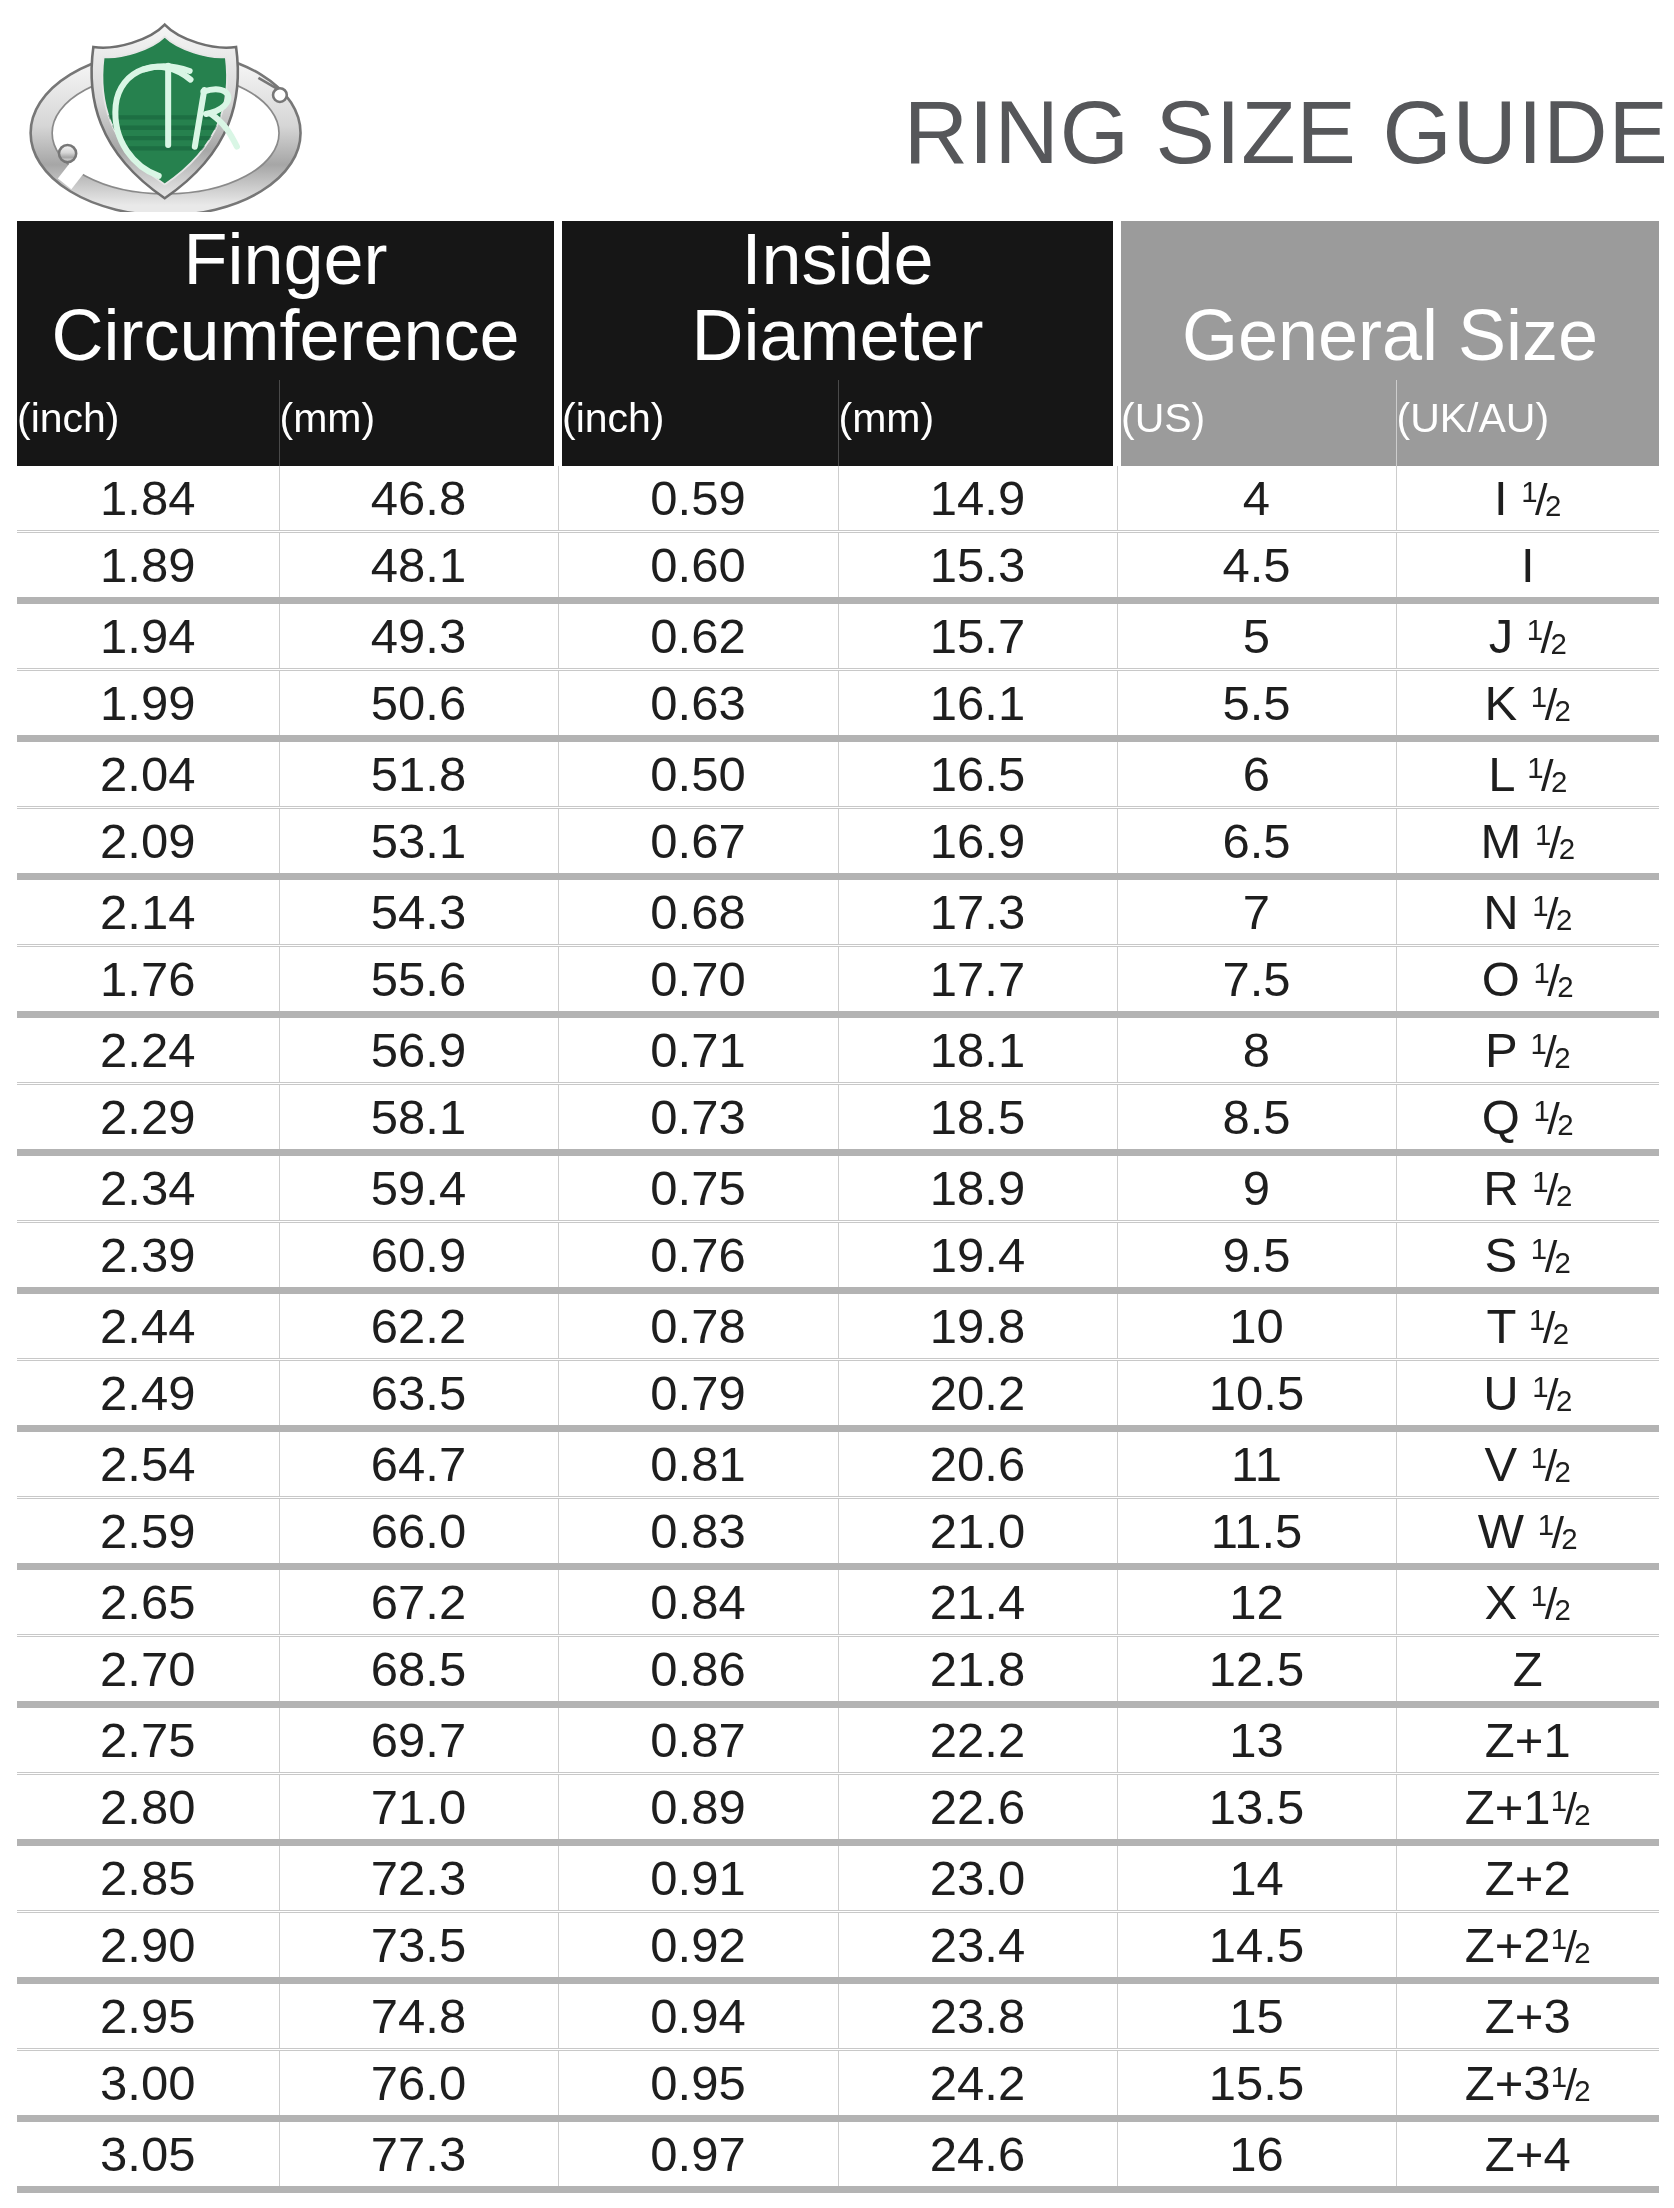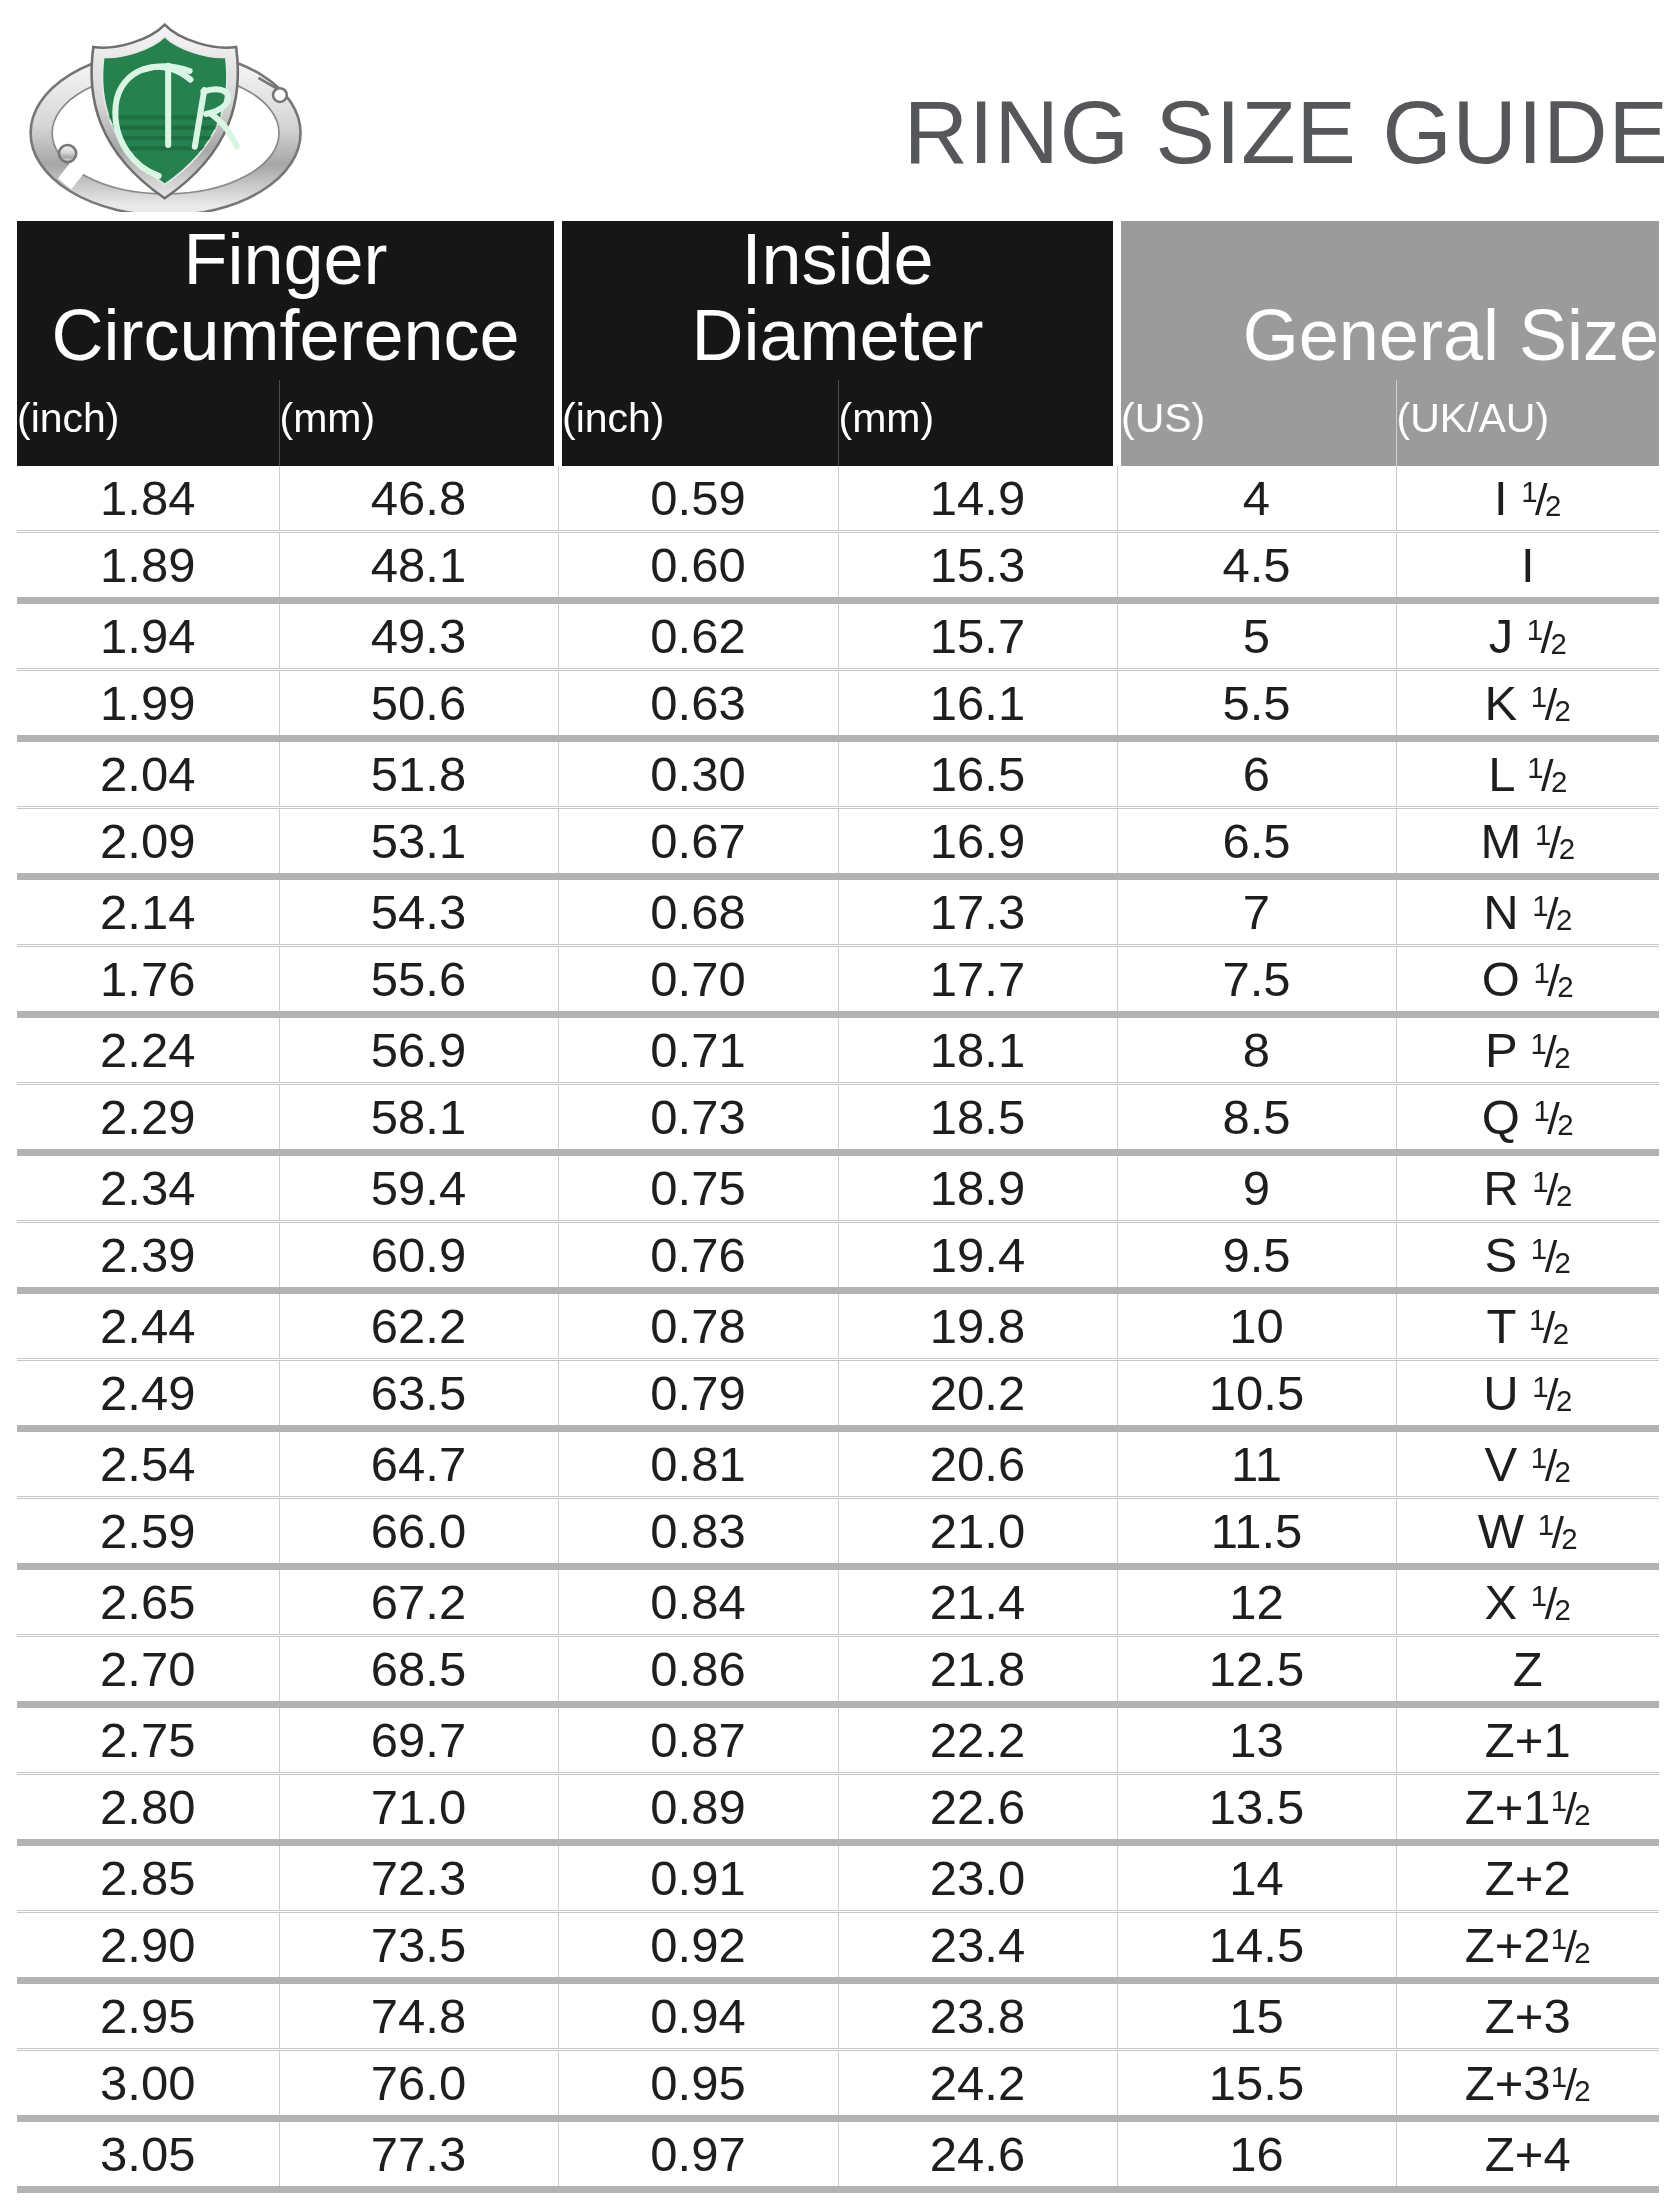--- a/index.html
+++ b/index.html
@@ -30,21 +30,21 @@
   col.c1{width:262px}col.c2{width:279px}col.c3{width:280px}
   col.c4{width:279px}col.c5{width:279px}col.c6{width:263px}
 
   thead th{font-weight:400;color:var(--header-text,#fff);padding:0;}
   tr.grp th{
     height:151px;vertical-align:bottom;padding-bottom:6.9px;
     background:var(--header-black-bg,#161616);
     font-size:72px;line-height:76px;text-align:center;
   }
   tr.grp th .glabel{display:inline-block;max-width:482px;}
-  tr.grp th.gray{background:var(--header-gray-bg,#9b9b9b);text-align:right;}
+  tr.grp th.gray{background:var(--header-gray-bg,#9b9b9b);}
   tr.sub th{
     height:78px;vertical-align:middle;padding-bottom:8.6px;
     background:var(--header-black-bg,#161616);
     font-size:41px;text-align:left;
   }
   tr.sub th.gray{background:var(--header-gray-bg,#9b9b9b);}
   th.wgap{border-left:8.6px solid #fff;}
   th.dline{border-left:0.9px solid #4a4a4a;}
   th.lline{border-left:0.9px solid rgba(255,255,255,.5);}
 
@@ -184,21 +184,21 @@
           <td>1.99</td>
           <td>50.6</td>
           <td>0.63</td>
           <td>16.1</td>
           <td>5.5</td>
           <td>K <span class="fr"><span class="fn">1</span><span class="fs">/</span><span class="fd">2</span></span></td>
         </tr>
         <tr>
           <td>2.04</td>
           <td>51.8</td>
-          <td>0.30</td>
+          <td>0.50</td>
           <td>16.5</td>
           <td>6</td>
           <td>L <span class="fr"><span class="fn">1</span><span class="fs">/</span><span class="fd">2</span></span></td>
         </tr>
         <tr>
           <td>2.09</td>
           <td>53.1</td>
           <td>0.67</td>
           <td>16.9</td>
           <td>6.5</td>

